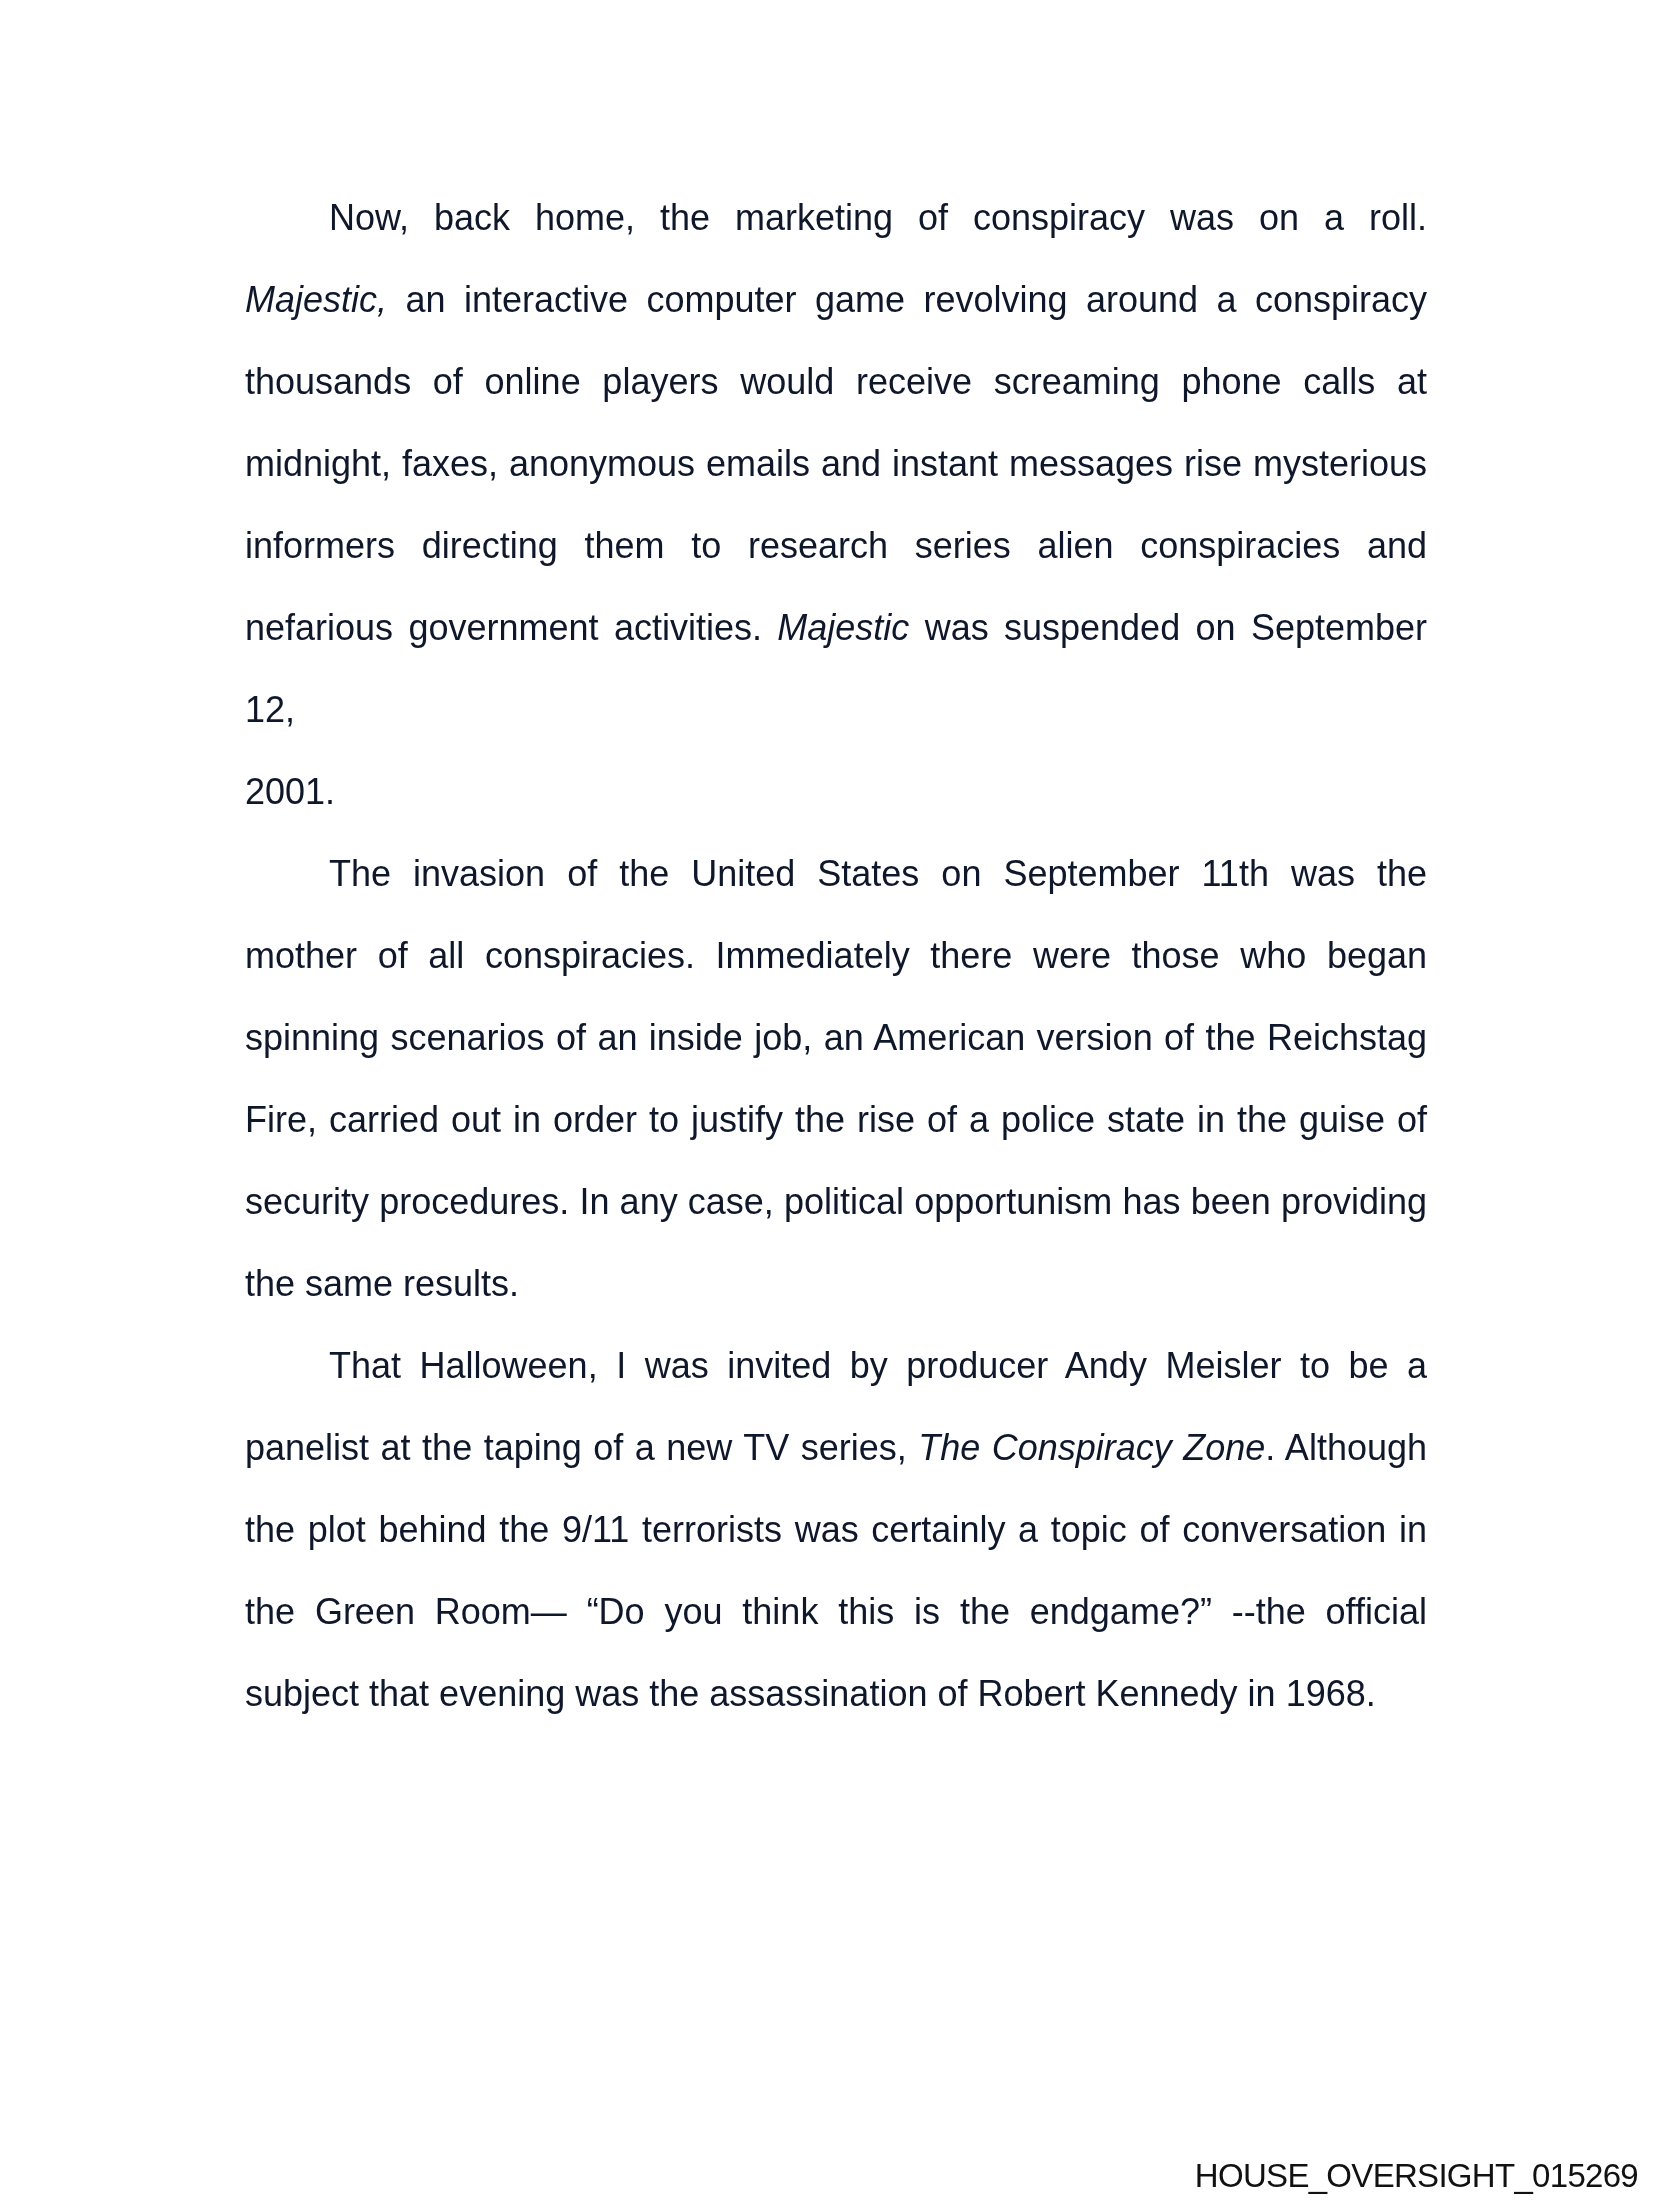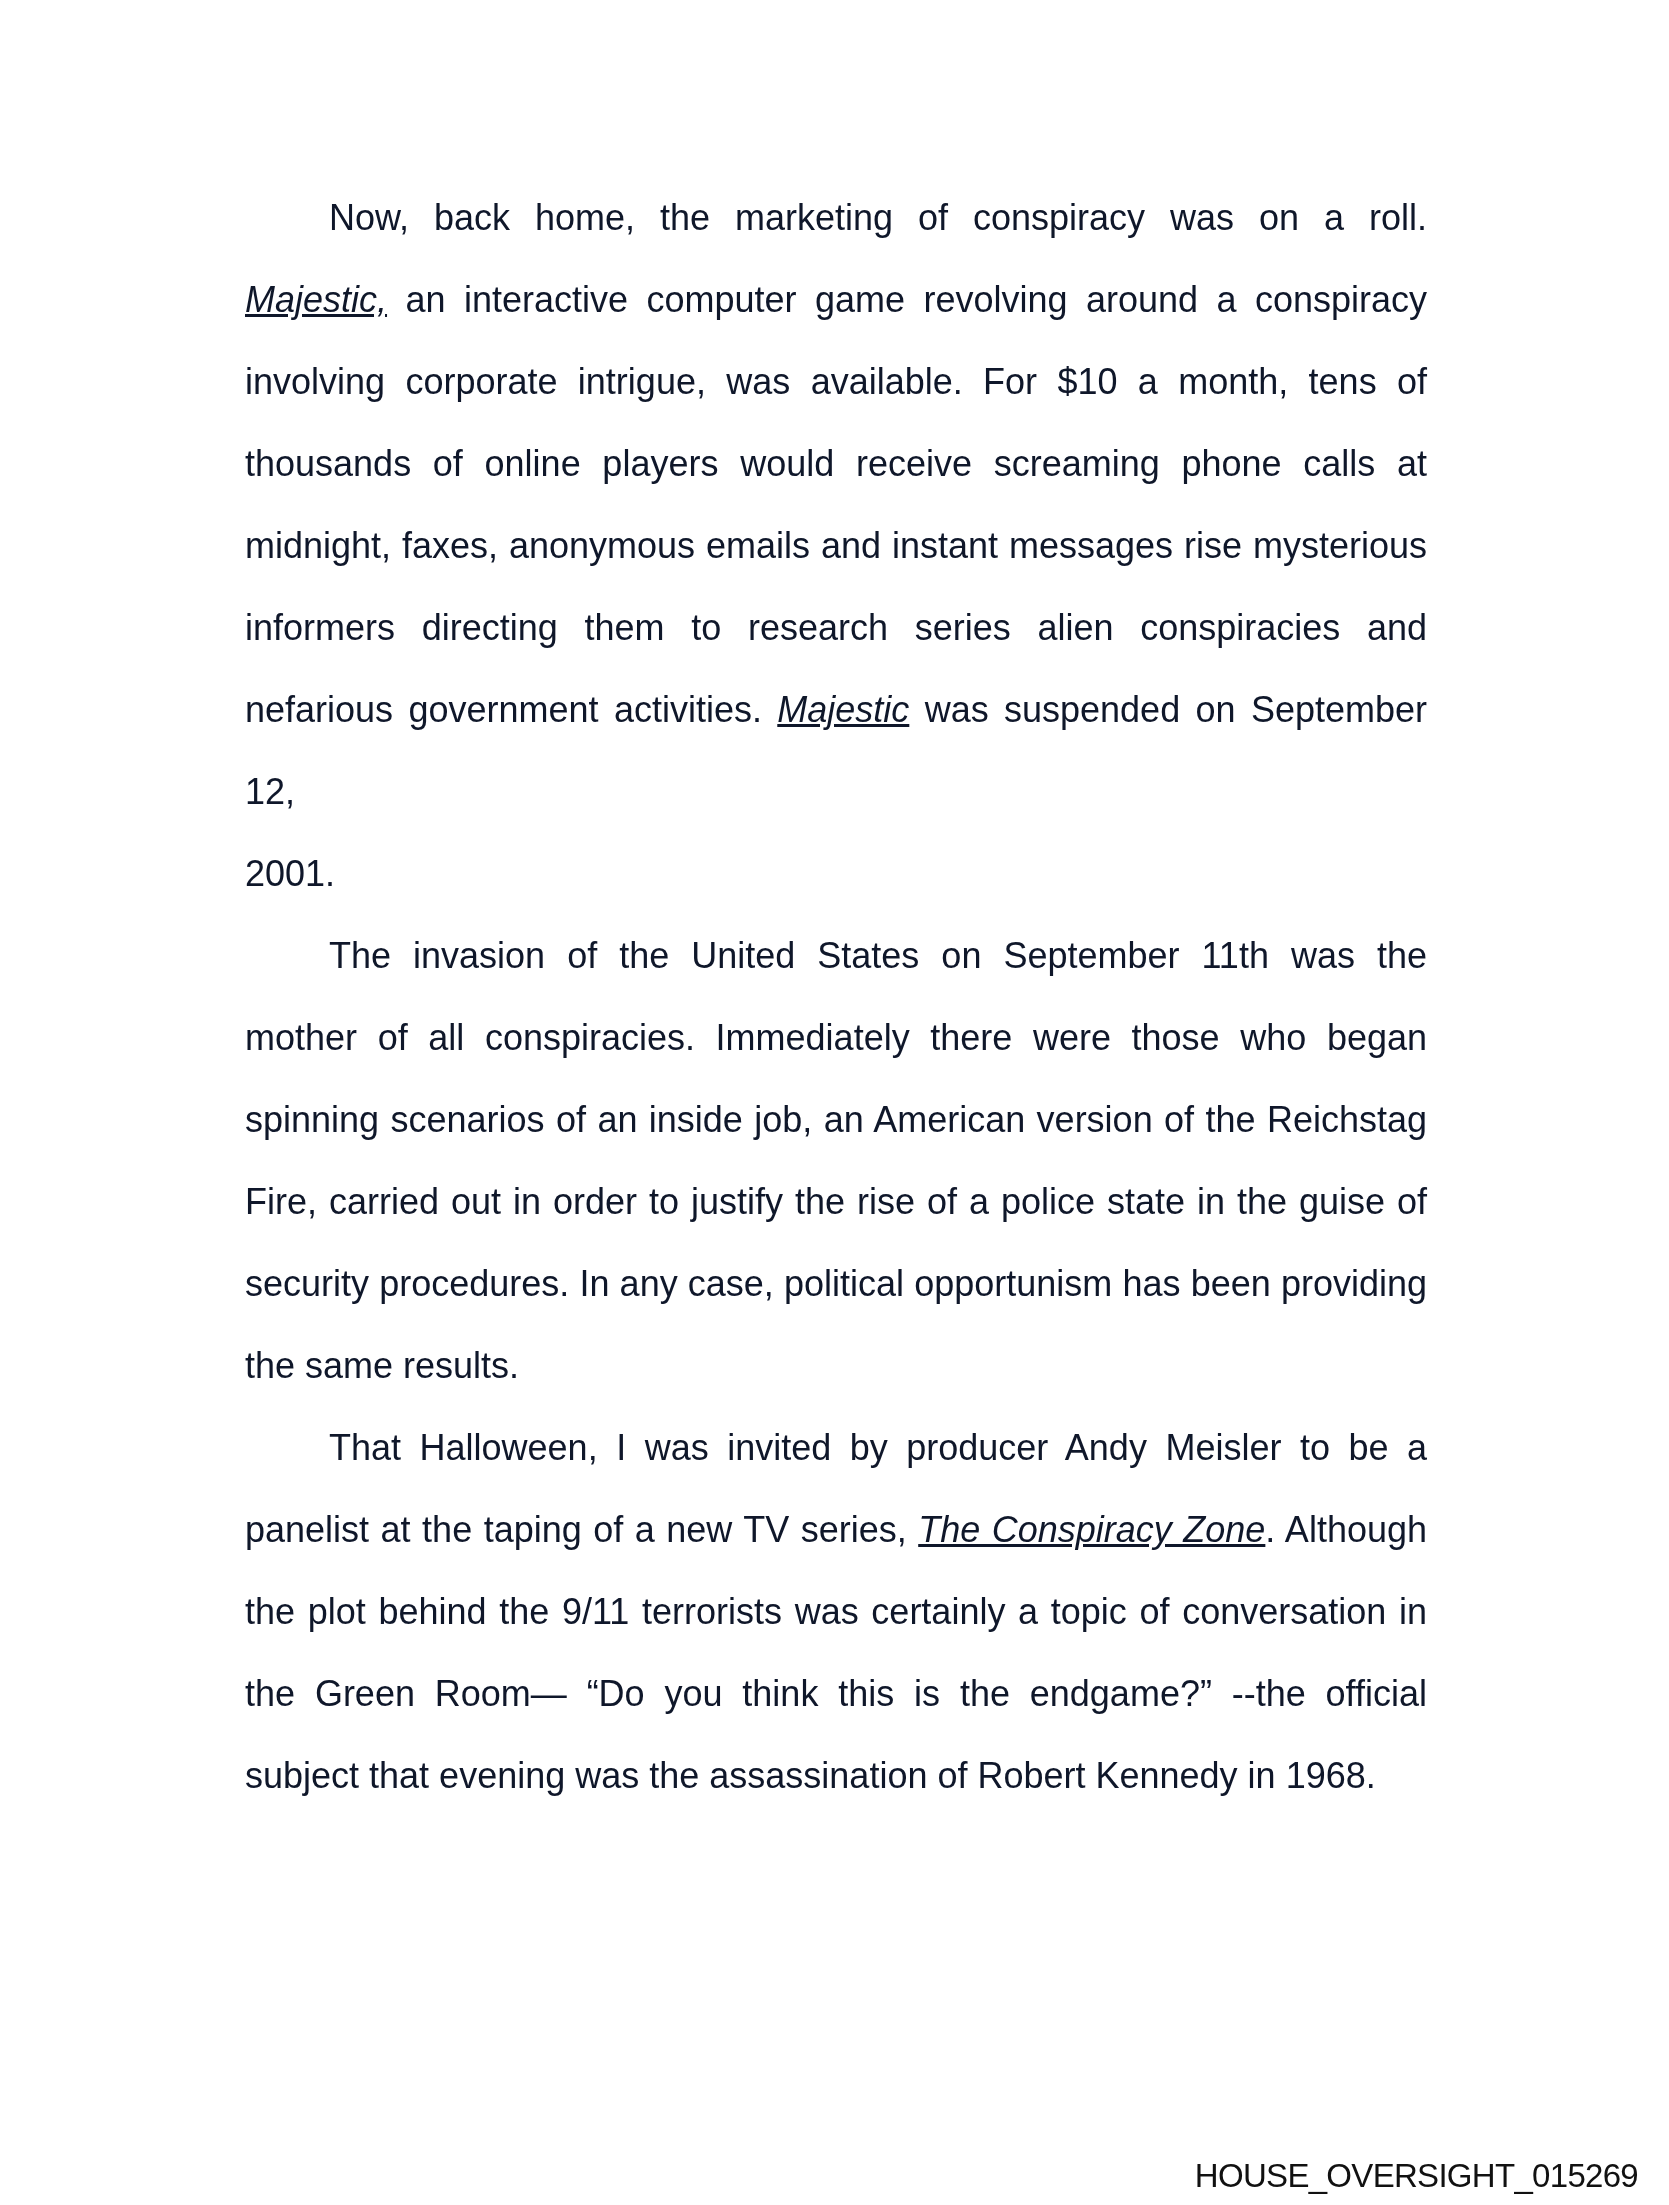--- a/index.html
+++ b/index.html
@@ -35,21 +35,20 @@
     color: #0f172a;
   }
   .line.indent {
     text-indent: 84px;
   }
   .line.end {
     text-align-last: left;
   }
   .i {
     font-style: italic;
-    text-decoration: underline;
   }
   .footer {
     position: absolute;
     top: 2157px;
     right: 31px;
     font-size: 33px;
     letter-spacing: -0.7px;
     line-height: 38px;
     color: #111111;
     text-align: right;
@@ -58,21 +57,20 @@
 </head>
 <body>
 
 <div class="page">
 
   <div class="textblock">
 
     <div class="paragraph">
       <div class="line indent"><span>Now, back home, the marketing of conspiracy was on a roll.</span></div>
       <div class="line"><span class="i">Majestic,</span><span> an interactive computer game revolving around a conspiracy</span></div>
-      <div class="line"><span>involving corporate intrigue, was available. For $10 a month, tens of</span></div>
       <div class="line"><span>thousands of online players would receive screaming phone calls at</span></div>
       <div class="line"><span>midnight, faxes, anonymous emails and instant messages rise mysterious</span></div>
       <div class="line"><span>informers directing them to research series alien conspiracies and</span></div>
       <div class="line"><span>nefarious government activities. </span><span class="i">Majestic</span><span> was suspended on September 12,</span></div>
       <div class="line end"><span>2001.</span></div>
     </div>
 
     <div class="paragraph">
       <div class="line indent"><span>The invasion of the United States on September 11th was the</span></div>
       <div class="line"><span>mother of all conspiracies. Immediately there were those who began</span></div>

